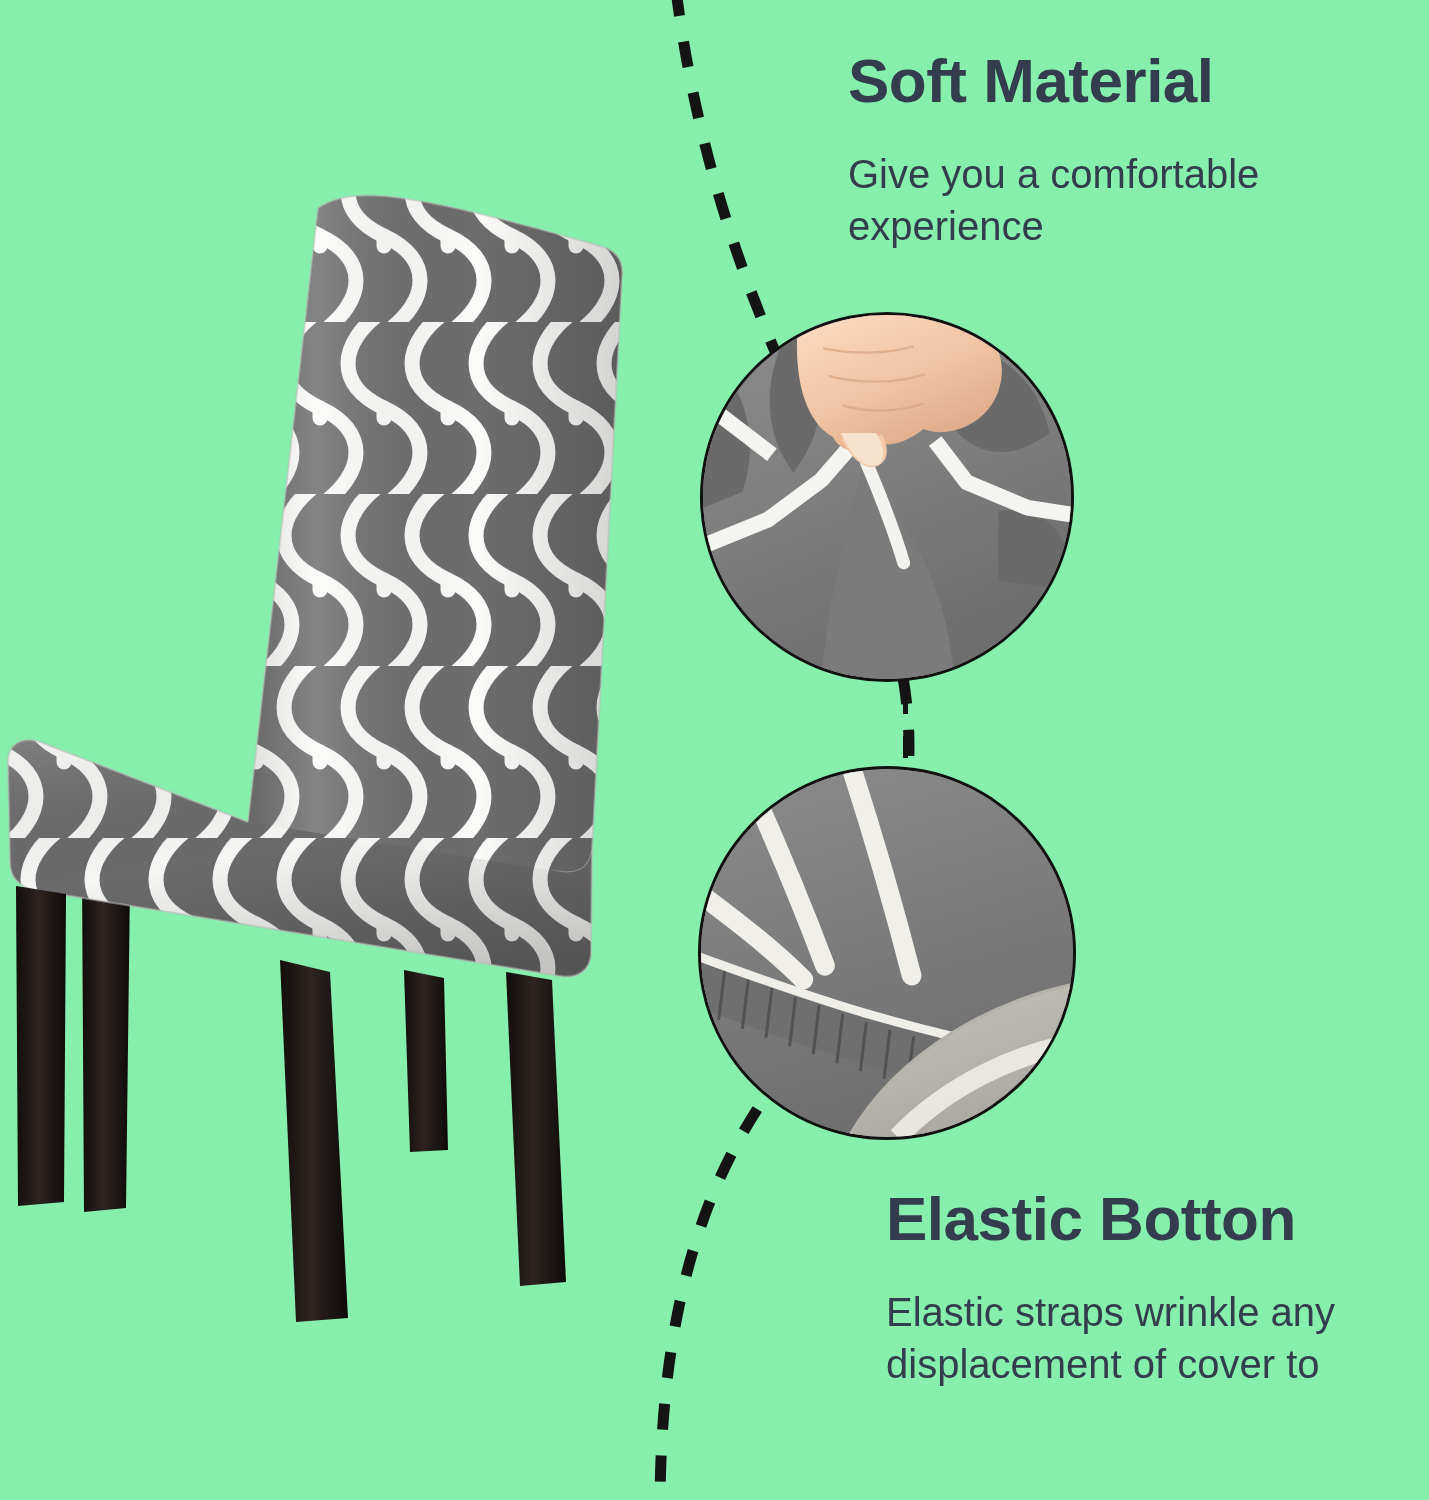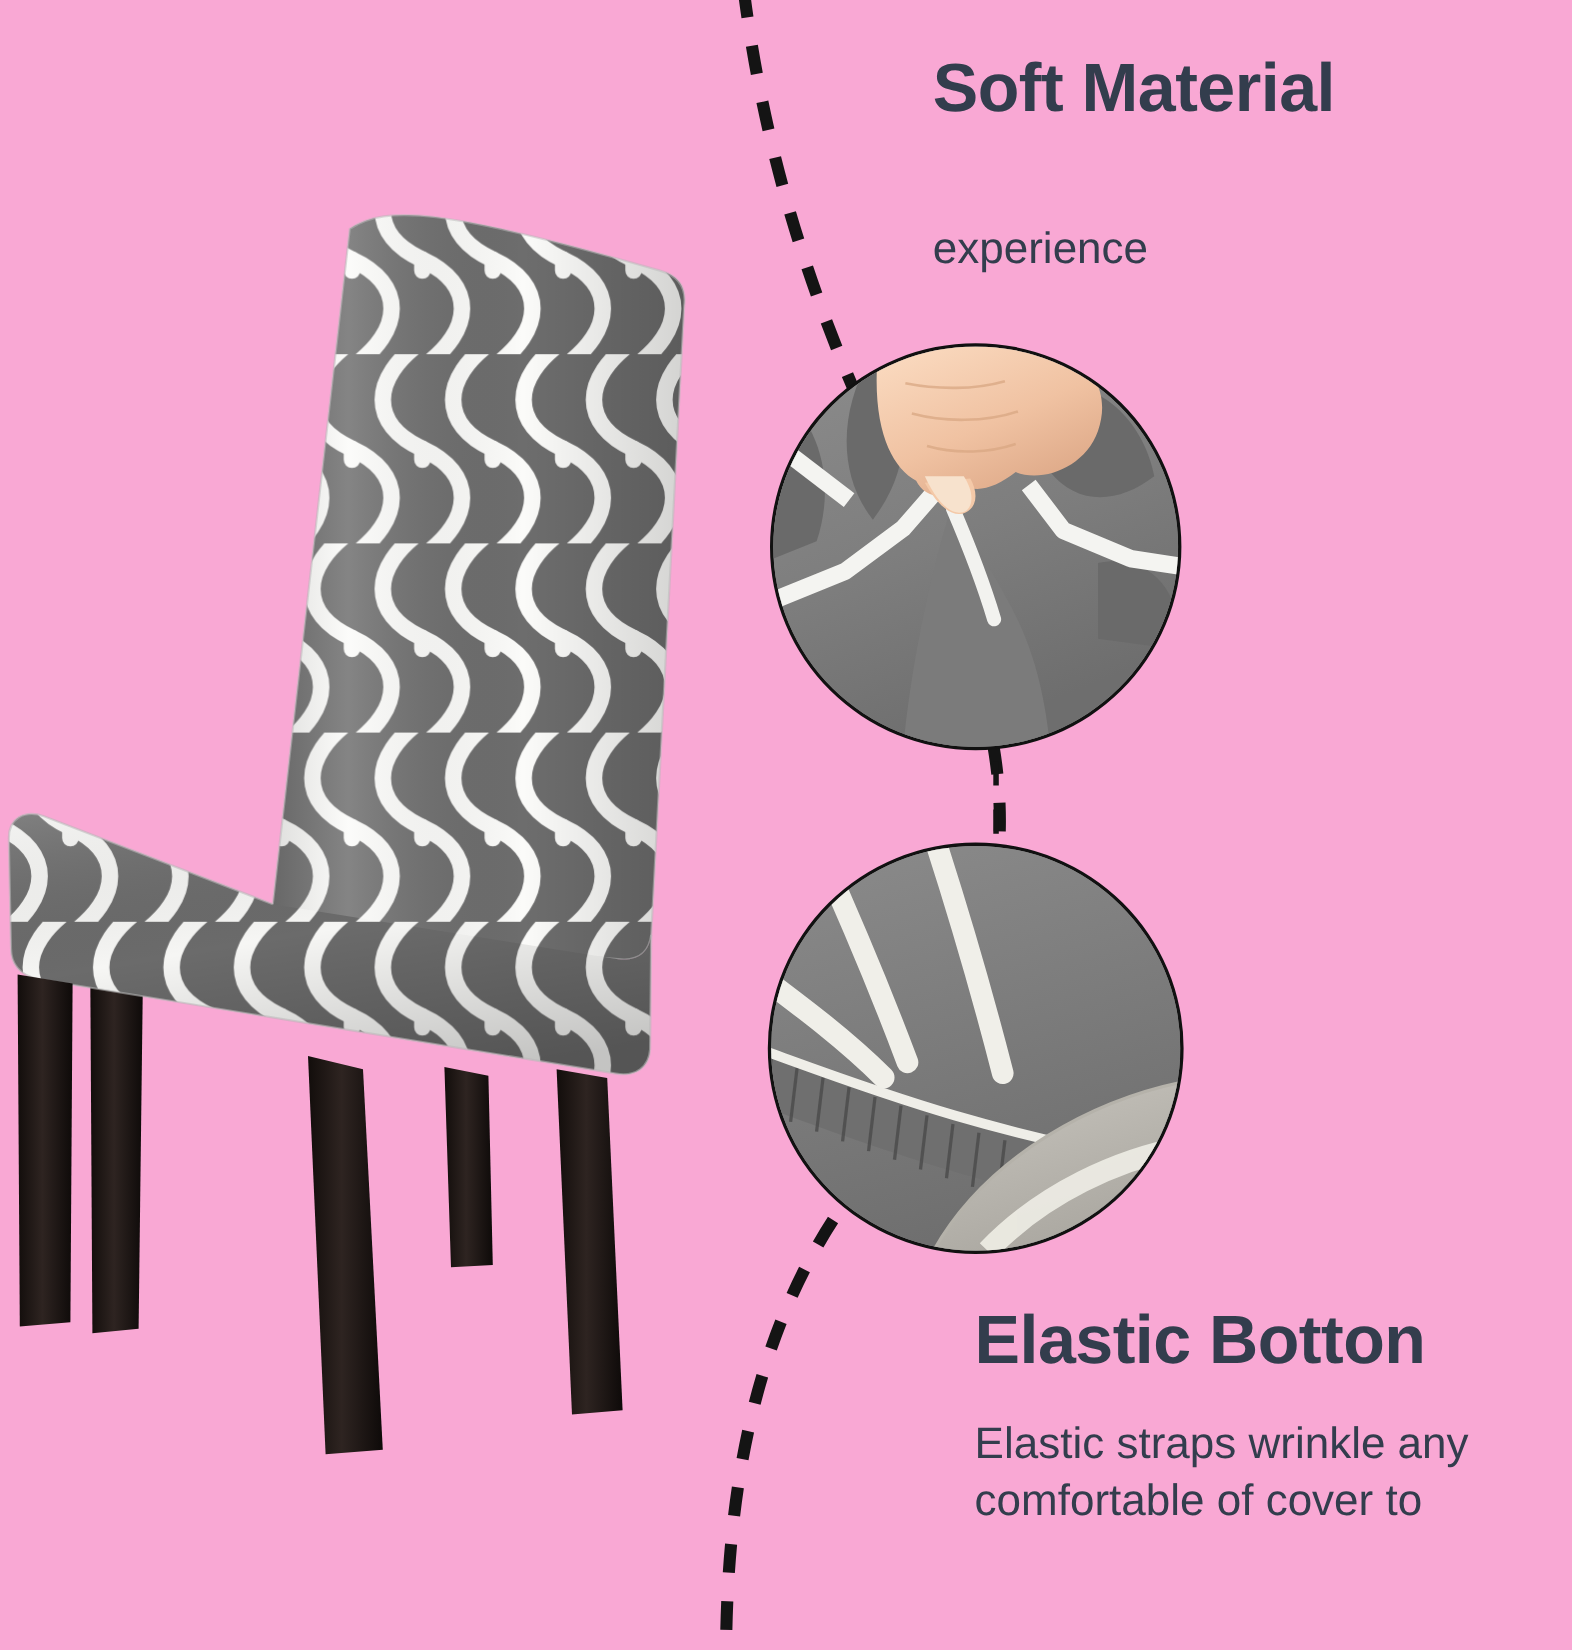--- a/index.html
+++ b/index.html
@@ -1,19 +1,19 @@
 <!DOCTYPE html>
 <html><head>
 <meta charset="utf-8">
 <style>
   html,body{margin:0;padding:0;background:#ffffff;}
   body{width:1429px;height:1500px;position:relative;overflow:hidden;
        font-family:"Liberation Sans","DejaVu Sans",sans-serif;color:#333d4d;}
 
-  #stage{position:absolute;inset:0;width:1429px;height:1500px;background:#f9a8d4;}
+  #stage{position:absolute;inset:0;width:1429px;height:1500px;background:#86efac;}
 
   
   .divider{position:absolute;left:0;top:0;width:1429px;height:1500px;
            pointer-events:none;}
 
   
   .chair-wrap{position:absolute;left:0;top:150px;width:680px;height:1180px;}
   .chair-svg{display:block;width:680px;height:1180px;}
 
   
@@ -257,26 +257,26 @@
         <path d="M 200 374 C 250 322, 320 288, 392 276"></path>
         <path d="M 300 374 C 330 344, 360 330, 392 322"></path>
       </g>
       <path d="M 150 374 C 200 286, 300 232, 392 216" stroke="#b5b2aa" stroke-width="3" fill="none"></path>
     </svg>
   </div>
 
   <div class="txt-block block-top">
     <h1 class="headline">Soft Material</h1>
     <p class="subline">
-      <br>
+      <span>Give you a comfortable</span><br>
       <span>experience</span>
     </p>
   </div>
 
   <div class="txt-block block-bottom">
     <h1 class="headline">Elastic Botton</h1>
     <p class="subline">
       <span>Elastic straps wrinkle any</span><br>
-      <span>comfortable of cover to</span><br>
+      <span>displacement of cover to</span><br>
     </p>
   </div>
 
 </div>
 
 </body></html>

